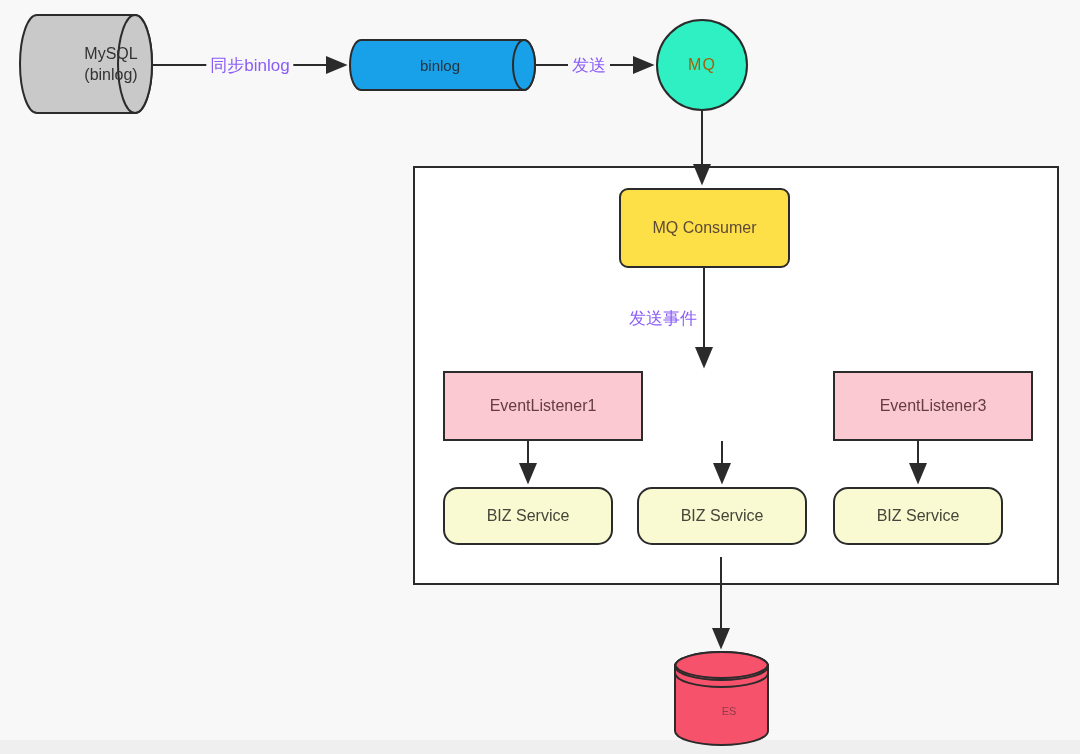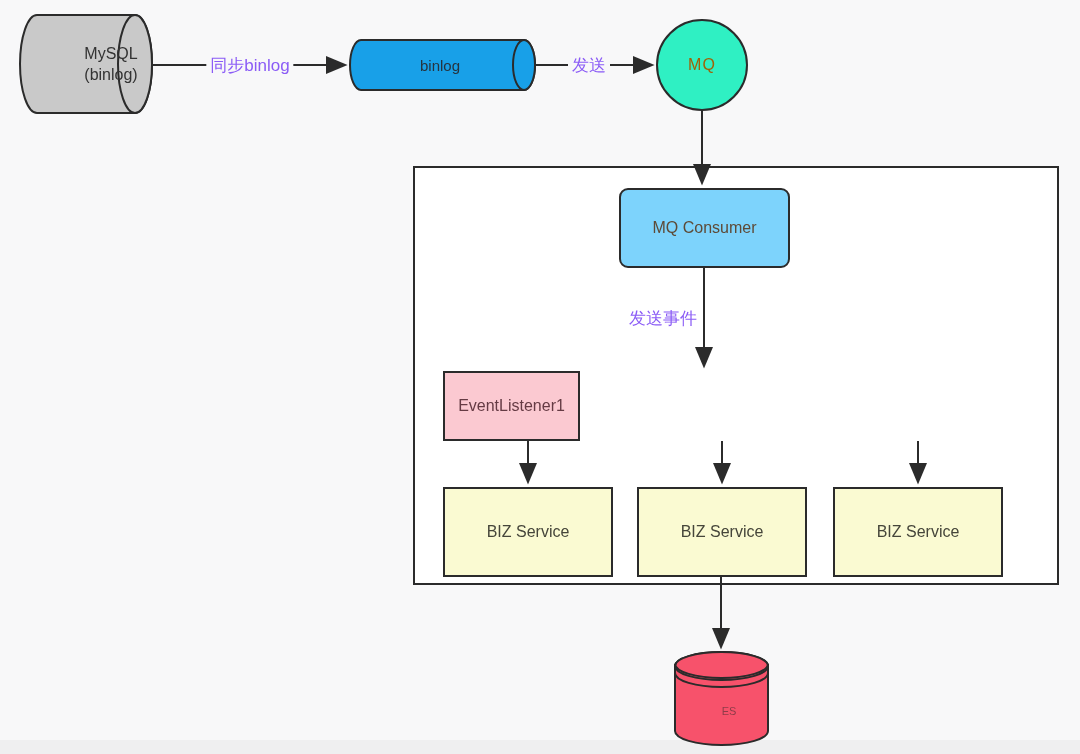--- a/index.html
+++ b/index.html
@@ -39,29 +39,29 @@
     box-sizing: border-box;
     display: flex;
     align-items: center;
     justify-content: center;
     font-size: 16px;
     z-index: 3;
   }
   .consumer {
     left: 619px; top: 188px;
     width: 171px; height: 80px;
-    background: #7dd3fc;
+    background: #fde047;
     border-radius: 9px;
     color: #5d4a37;
   }
-  .listener { top: 371px; width: 137px; height: 70px; background: #fbc9d1; color: #653b44; }
+  .listener { top: 371px; width: 200px; height: 70px; background: #fbc9d1; color: #653b44; }
   .listener.c1 { left: 443px; }
   .listener.c2 { left: 637px; }
   .listener.c3 { left: 833px; }
-  .biz { top: 487px; width: 170px; height: 90px; background: #fafad2; color: #45453a; }
+  .biz { top: 487px; width: 170px; height: 58px; background: #fafad2; color: #45453a; border-radius: 15px; }
   .biz.c1 { left: 443px; }
   .biz.c2 { left: 637px; }
   .biz.c3 { left: 833px; }
   .float-label {
     position: absolute;
     transform: translate(-50%, -50%);
     white-space: nowrap;
     z-index: 4;
     text-align: center;
   }
@@ -117,20 +117,23 @@
     </g>
   </svg>
 
   <div class="node-box consumer">
     <span>MQ Consumer</span>
   </div>
 
   <div class="node-box listener c1">
     <span>EventListener1</span>
   </div>
+  <div class="node-box listener c3">
+    <span>EventListener3</span>
+  </div>
 
   <div class="node-box biz c1">
     <span>BIZ Service</span>
   </div>
   <div class="node-box biz c2">
     <span>BIZ Service</span>
   </div>
   <div class="node-box biz c3">
     <span>BIZ Service</span>
   </div>

